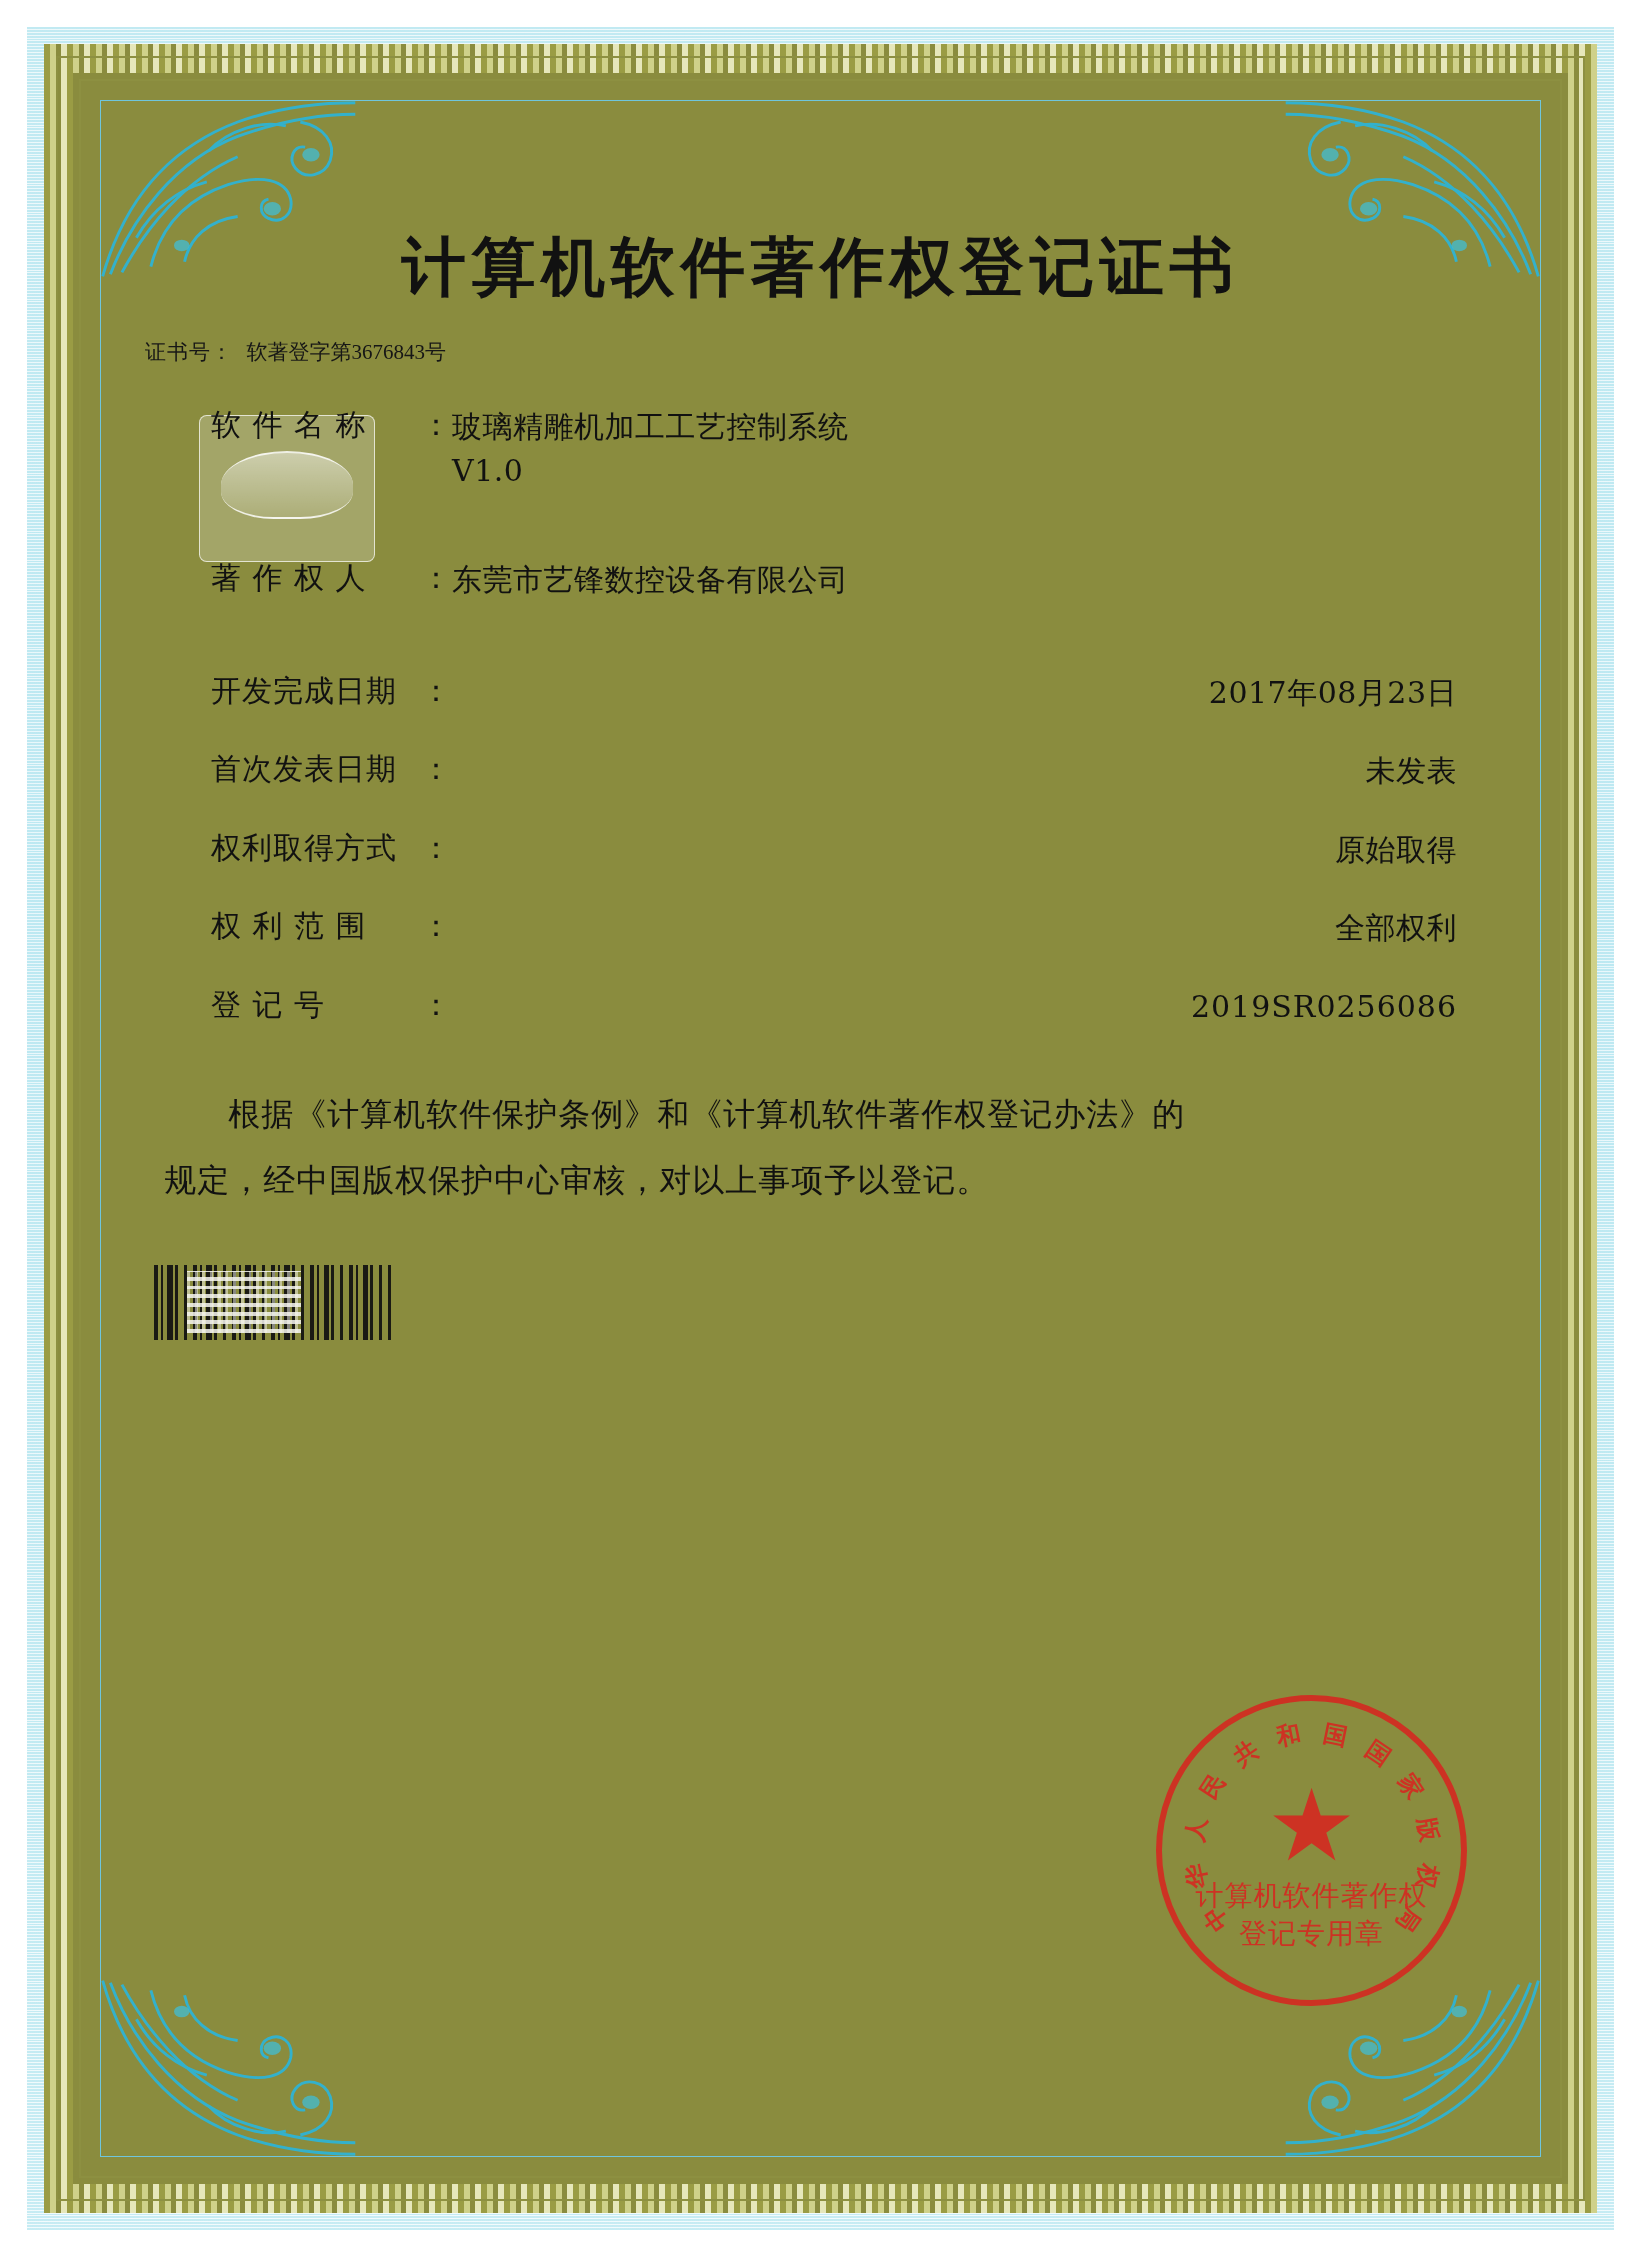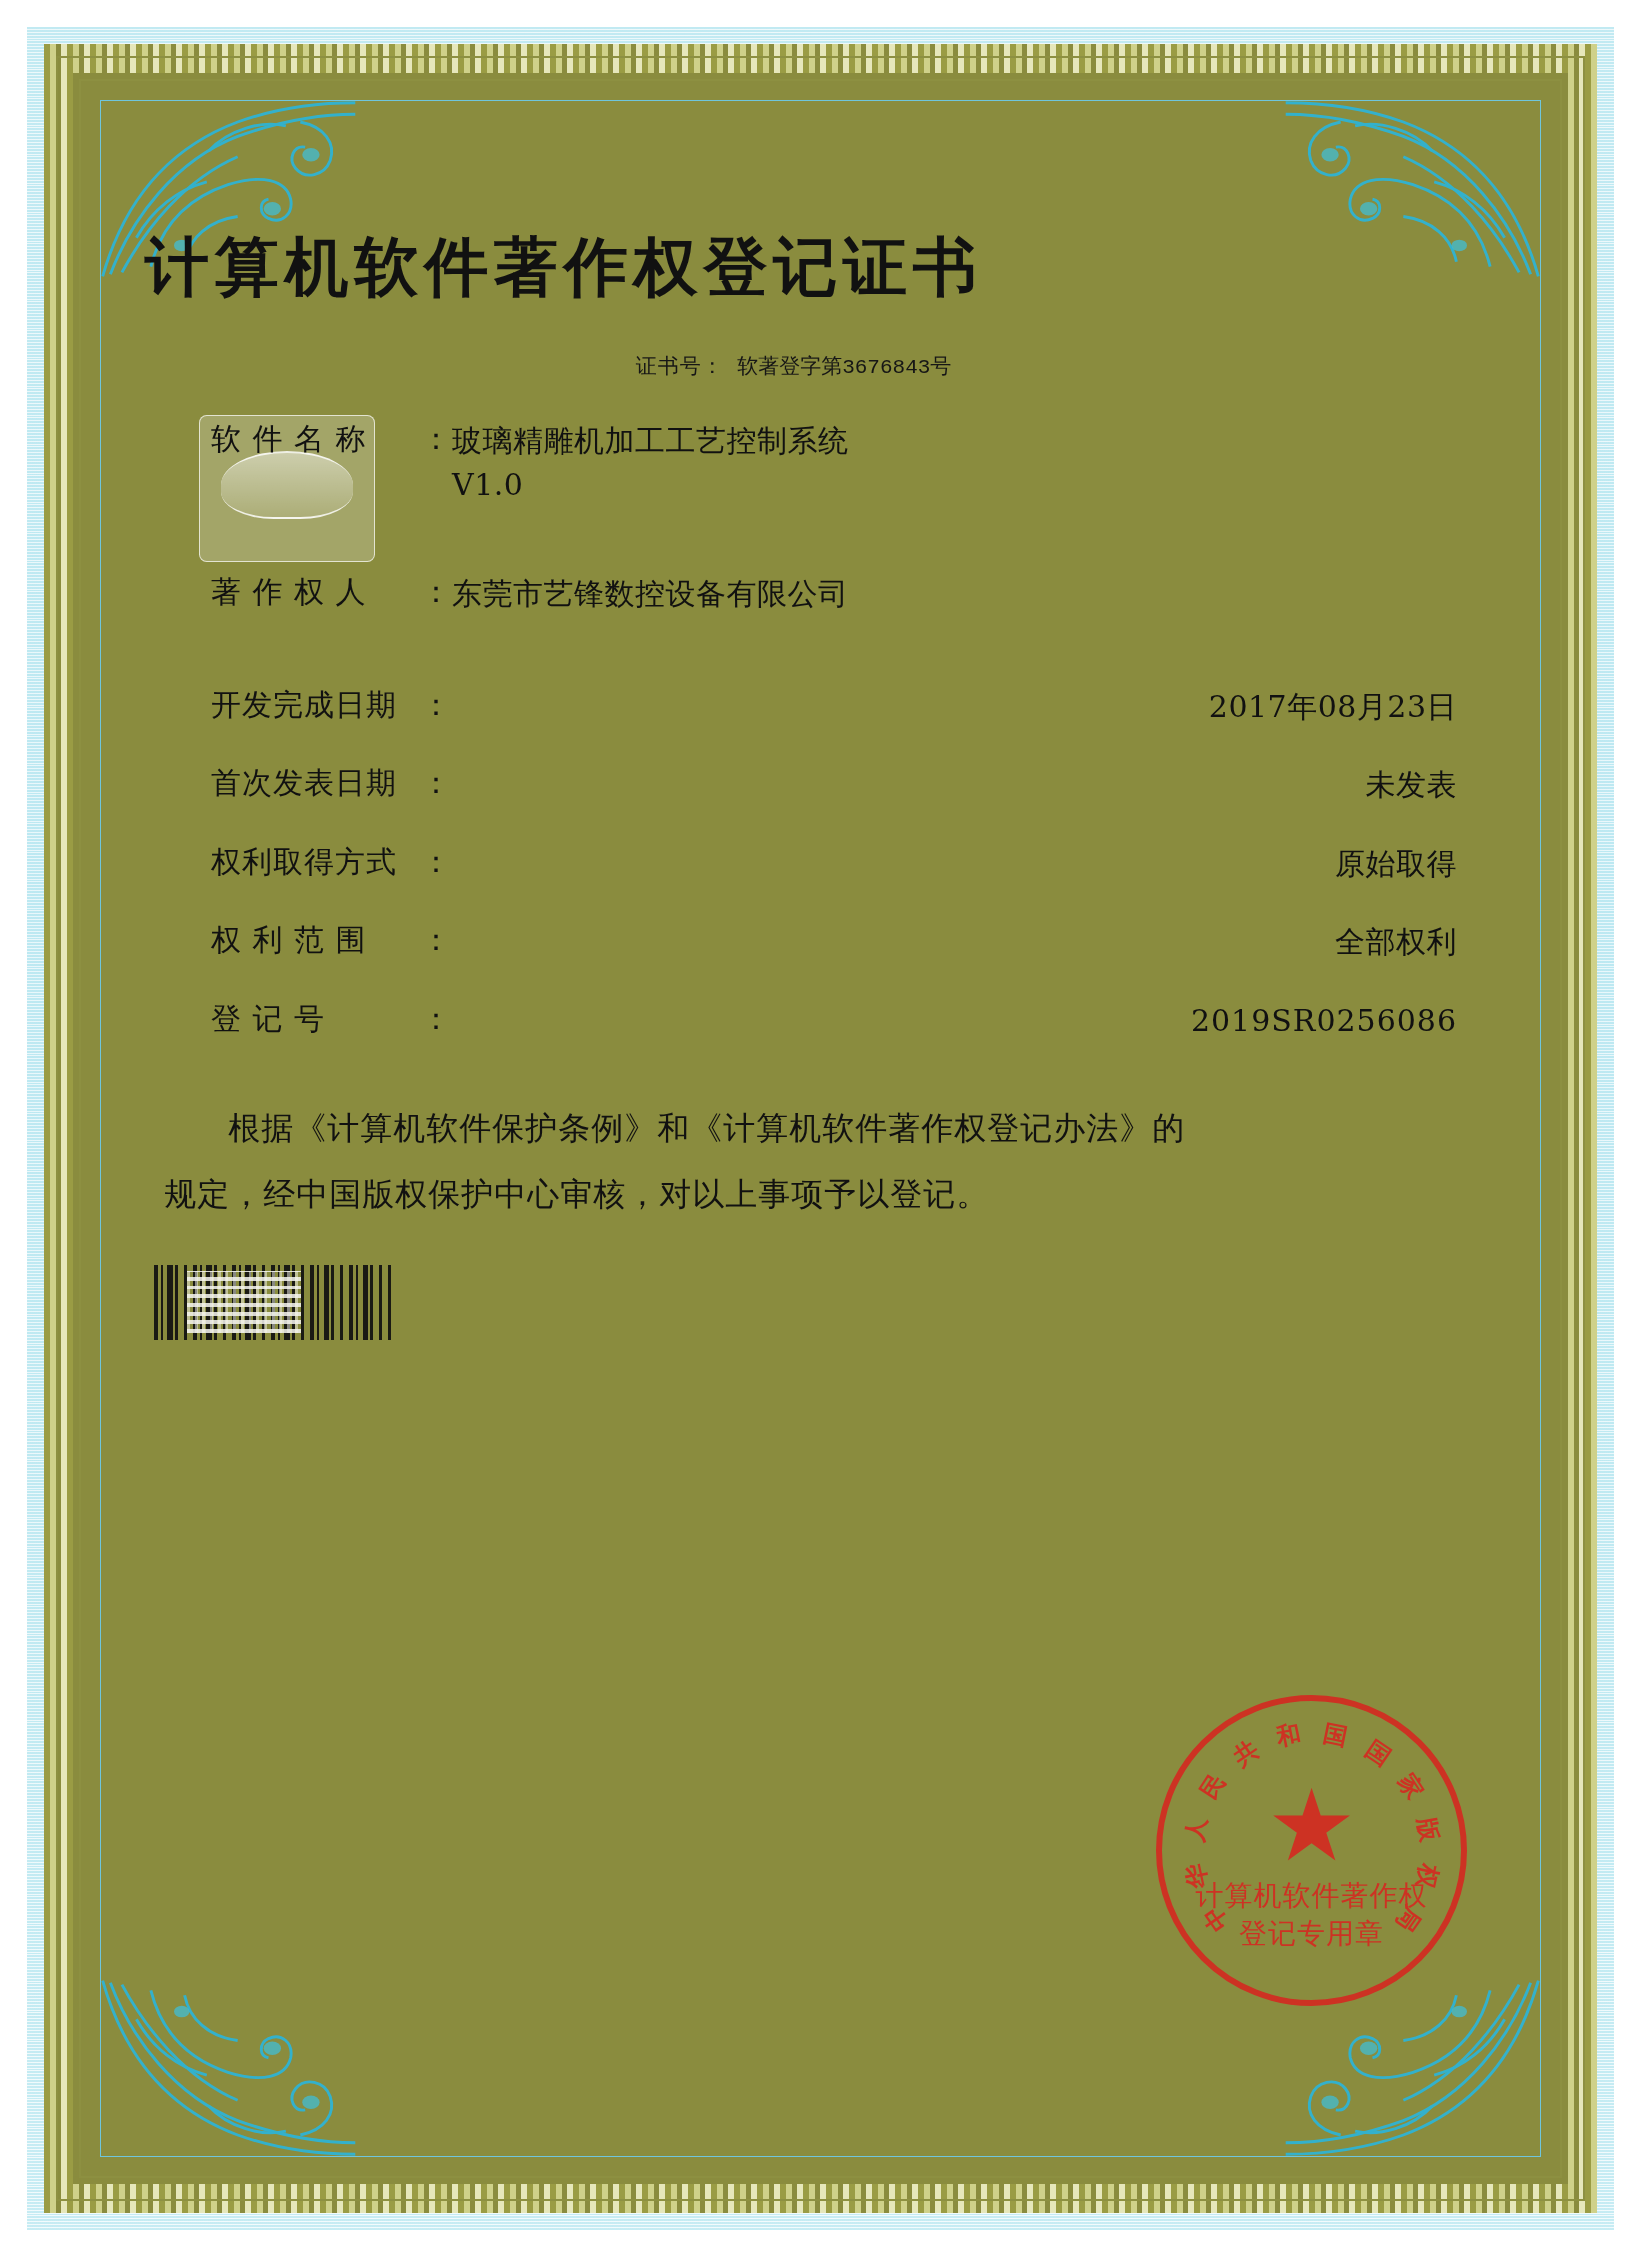--- a/index.html
+++ b/index.html
@@ -96,35 +96,36 @@
   .title-main {
     text-align: center;
     font-size: 56px;
     letter-spacing: 3.9px;
     color: #1a1a1a;
     font-weight: bold;
     font-family: "DejaVu Serif", serif;
     margin-top: 58px;
   }
   .title-sub {
+    text-align: center;
     font-size: 64px;
     letter-spacing: 5.8px;
     color: #111111;
     font-weight: bold;
     font-family: "DejaVu Serif", serif;
     margin-top: 41px;
   }
 
   .cert-no {
-    text-align: center;
-    margin-top: 41px;
+    text-align: left;
+    margin-top: 27px;
     padding-right: 54px;
     font-size: 21px;
     color: #161616;
-    font-family: Liberation Mono, monospace;
+    font-family: Liberation Serif, serif;
   }
   .cert-no .label { letter-spacing: 1px; }
   .cert-no .value { margin-left: 13.5px; letter-spacing: 0px; }
 
   .fields {
     margin-top: 39px;
     padding-left: 66px;
     padding-right: 39px;
   }
   .field-row {

